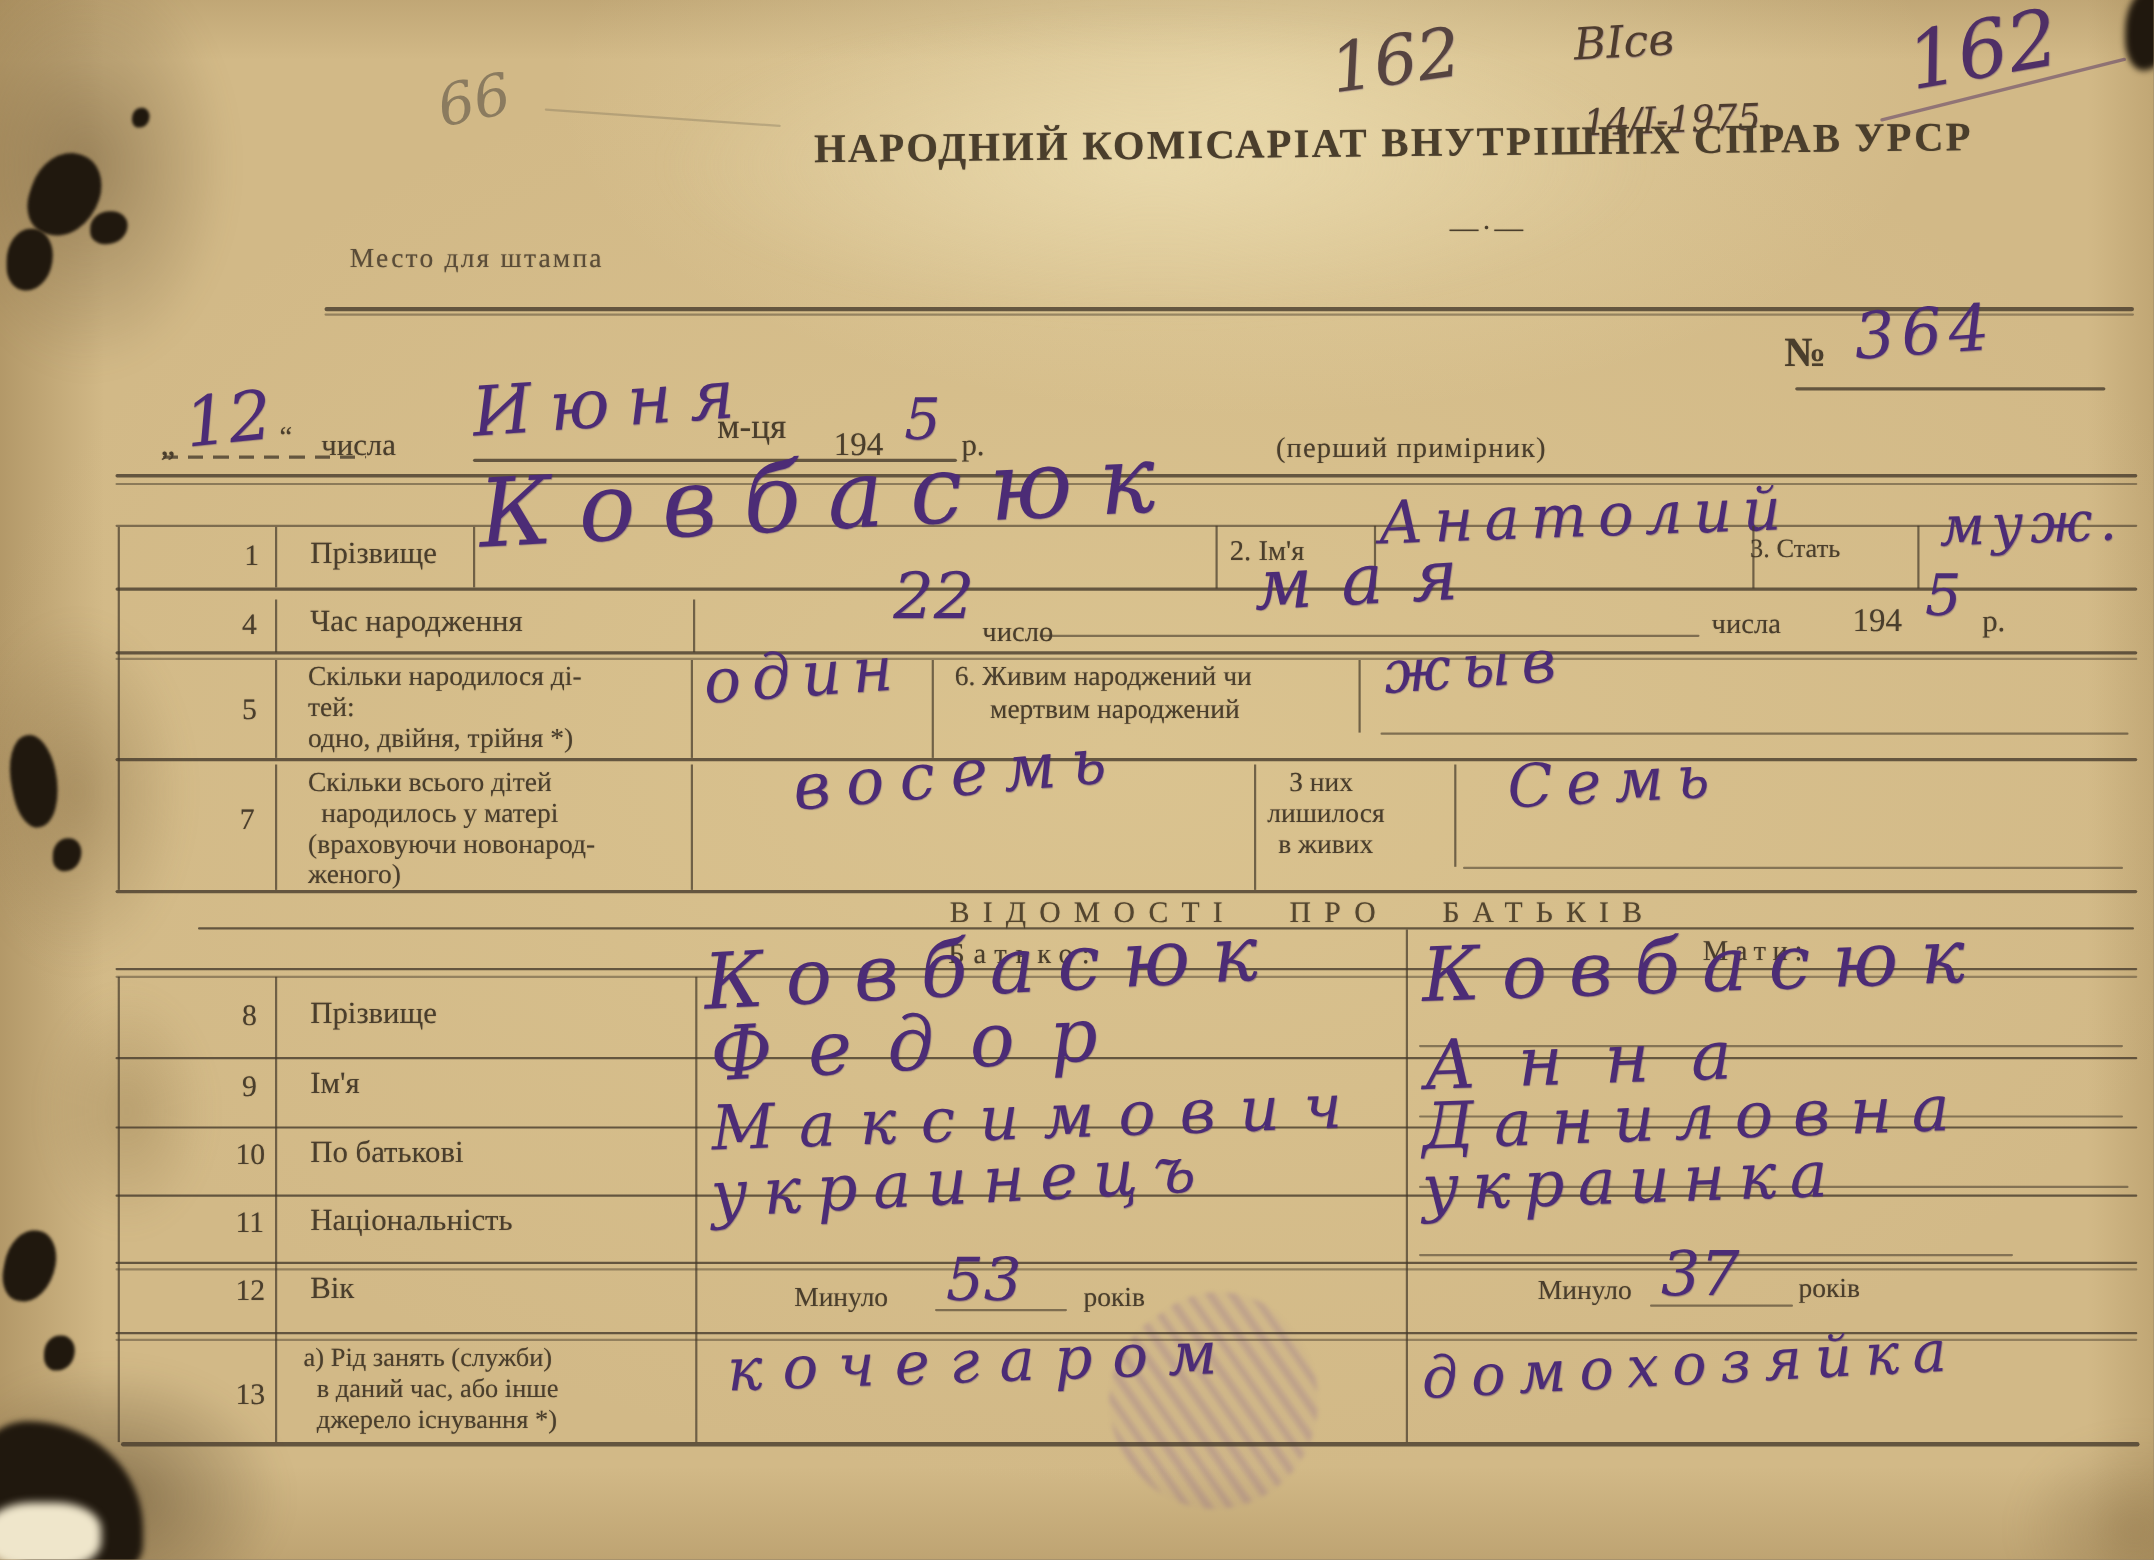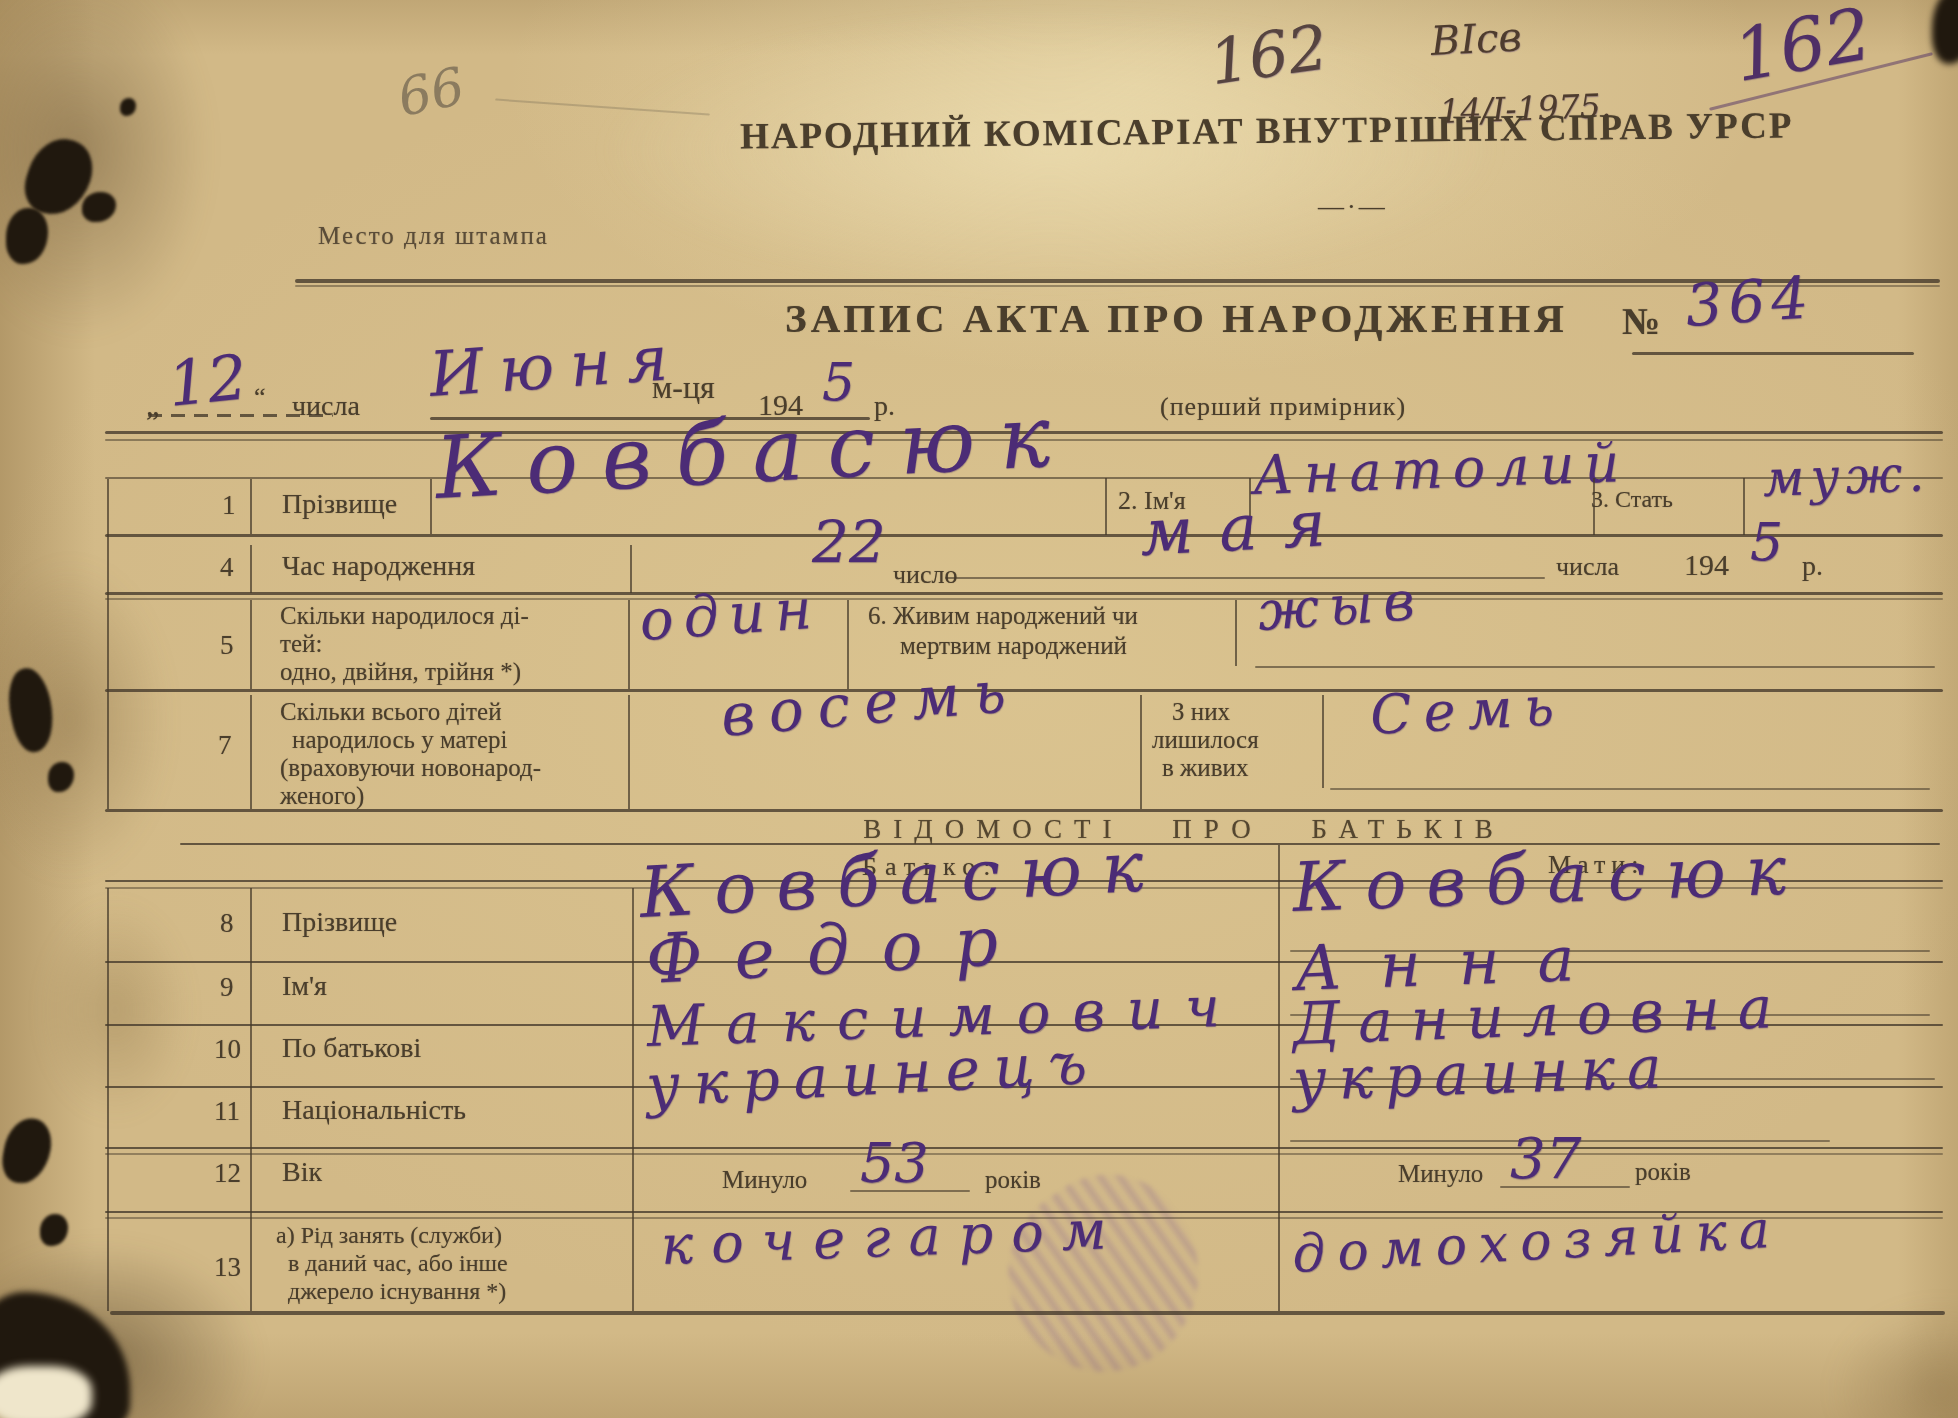--- a/index.html
+++ b/index.html
@@ -63,21 +63,20 @@
   <div class="hw" style="left:1440px;top:92px;font-size:33px;transform:rotate(-2deg);color:#4e3c2e">14/І-1975.</div>
   <div class="hw" style="left:1742px;top:14px;font-size:72px;transform:rotate(-10deg);color:#4f2f66">162</div>
   <i class="rh" style="left:1706px;top:80px;width:230px;background:#4f2f66;opacity:.5;transform:rotate(-14deg)"></i>
 
   <div class="print" style="left:740px;top:110px;font-size:37px;font-weight:bold;letter-spacing:2px;transform:rotate(-.6deg)">НАРОДНИЙ КОМІСАРІАТ ВНУТРІШНІХ СПРАВ УРСР</div>
   <div class="print" style="left:1318px;top:192px;font-size:26px;letter-spacing:3px">—·—</div>
   <div class="print" style="left:318px;top:222px;font-size:25px;letter-spacing:2px;color:#5a4c38">Место для штампа</div>
   <i class="rh" style="left:295px;top:279px;width:1645px;height:4px"></i>
   <i class="rh" style="left:295px;top:285px;width:1645px;height:2px;opacity:.45"></i>
 
-  <div class="print" style="left:785px;top:296px;font-size:41px;font-weight:bold;letter-spacing:4px">ЗАПИС АКТА ПРО НАРОДЖЕННЯ</div>
   <div class="print" style="left:1622px;top:300px;font-size:38px;font-weight:bold">№</div>
   <div class="hw" style="left:1688px;top:272px;font-size:58px;letter-spacing:6px;transform:rotate(-4deg)">364</div>
   <i class="rh" style="left:1632px;top:352px;width:282px"></i>
 
   <div class="print" style="left:146px;top:388px;font-size:30px">„</div>
   <div class="hw" style="left:172px;top:348px;font-size:62px;transform:rotate(-6deg)">12</div>
   <div class="print" style="left:254px;top:382px;font-size:26px">“</div>
   <div class="print" style="left:292px;top:390px;font-size:28px">числа</div>
   <div class="hw" style="left:432px;top:338px;font-size:62px;letter-spacing:16px;transform:rotate(-4deg)">Июня</div>
   <div class="print" style="left:652px;top:370px;font-size:32px">м-ця</div>

